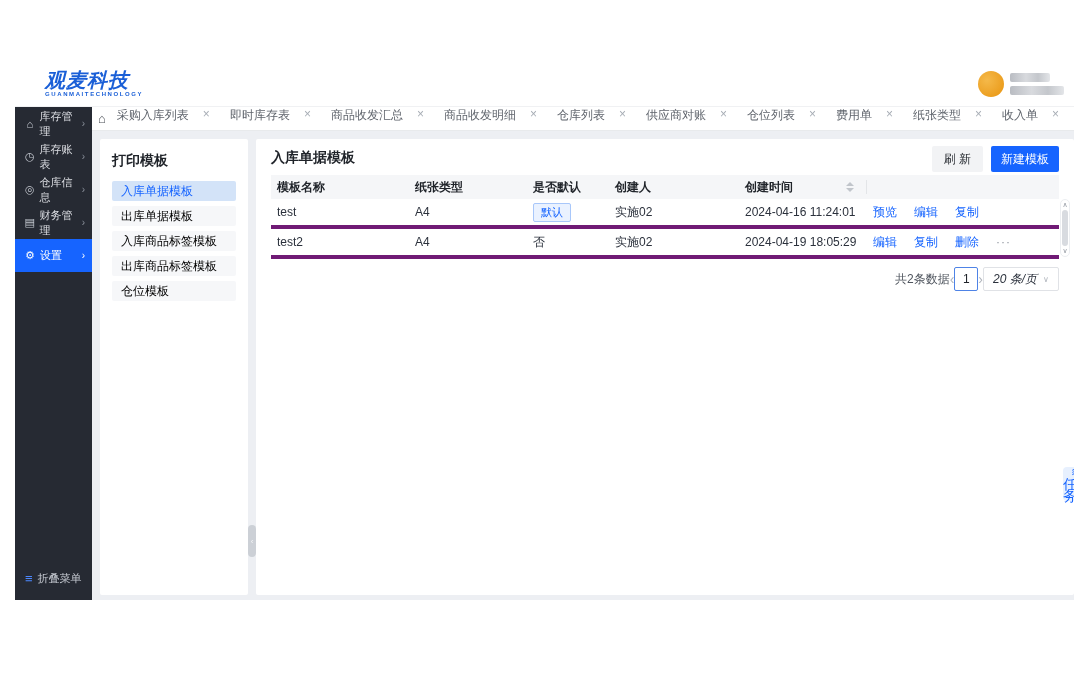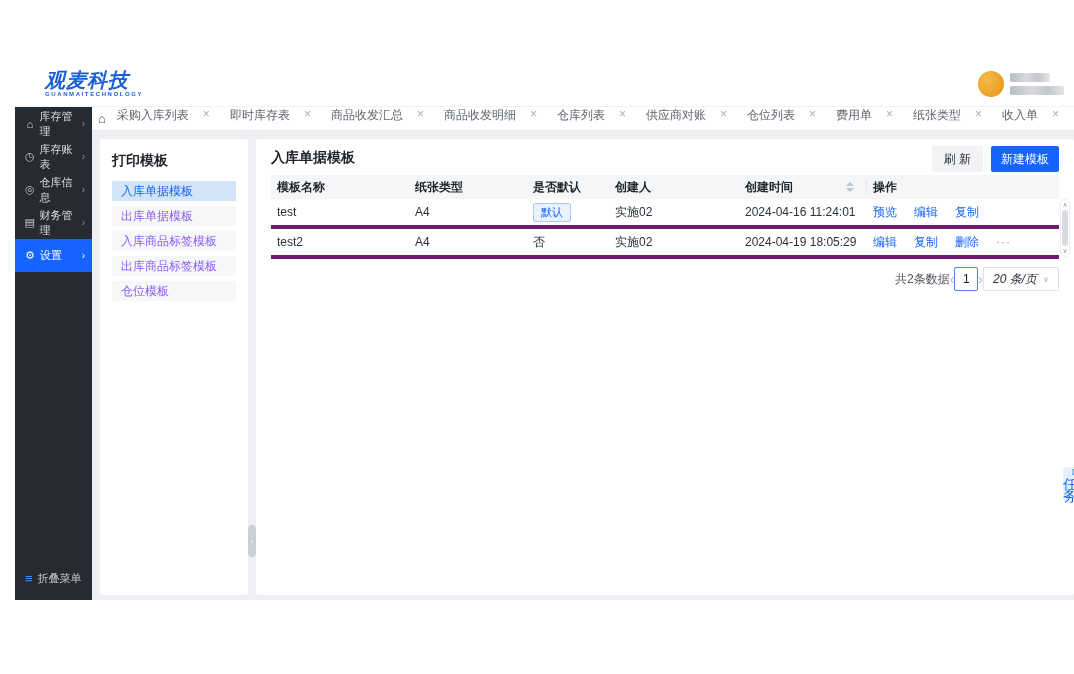--- a/index.html
+++ b/index.html
@@ -35,21 +35,21 @@
   .tab-home { width:22px; text-align:center; font-size:13px; color:#4a4f57; cursor:pointer; }
   .tab-divider { width:1px; height:12px; background:#e3e5e8; margin:0 1px; }
   .tab { display:flex; align-items:flex-start; gap:14px; padding:0 9px; font-size:12px; color:#5f646c; height:24px; cursor:pointer; white-space:nowrap; }
   .tab .tab-close { color:#a7adb5; font-size:12px; }
 
   
   .content { position:absolute; left:77px; top:71px; width:997px; height:469px; background:#edeff3; }
 
   .panel-left { position:absolute; left:8px; top:8px; width:148px; height:456px; background:#fff; border-radius:2px; }
   .pl-title { padding:13px 12px 11px; font-size:14px; font-weight:bold; color:#1f2329; }
-  .pl-item { margin:0 12px 5px; height:20px; line-height:20px; padding-left:9px; background:#f6f7f9; border-radius:2px; font-size:12px; color:#8b5cf6; cursor:pointer; white-space:nowrap; overflow:hidden; }
+  .pl-item { margin:0 12px 5px; height:20px; line-height:20px; padding-left:9px; background:#f6f7f9; border-radius:2px; font-size:12px; color:#000000; cursor:pointer; white-space:nowrap; overflow:hidden; }
   .pl-item.active { background:#d3e3f8; color:#1664ff; }
 
   .panel-handle { position:absolute; left:156px; top:394px; width:8px; height:32px; background:#ccd0d6; border-radius:4px; color:#f5f6f8; font-size:8px; display:flex; align-items:center; justify-content:center; cursor:pointer; }
 
   .panel-main { position:absolute; left:164px; top:8px; width:818px; height:456px; background:#fff; border-radius:2px; }
   .pm-title { position:absolute; left:15px; top:10px; font-size:14px; font-weight:bold; color:#1f2329; }
   .pm-buttons { position:absolute; right:15px; top:7px; display:flex; gap:8px; }
   .btn { height:26px; font-size:12px; border-radius:2px; border:none; cursor:pointer; font-family:inherit; }
   .btn-refresh { padding:0 12px; background:#f2f3f5; color:#1f2329; }
   .btn-create { padding:0 10px; background:#1664ff; color:#fff; }
@@ -223,21 +223,20 @@
             <div class="c c2">纸张类型</div>
             <div class="c c3">是否默认</div>
             <div class="c c4">创建人</div>
             <div class="c c5">
               <span>创建时间</span>
               <span class="sort-icon">
                   <span class="up"></span>
                   <span class="down"></span>
                 </span>
             </div>
-            <div class="c c6">操作</div>
           </div>
 
           <div class="trow tbody-row">
             <div class="c c1">test</div>
             <div class="c c2">A4</div>
             <div class="c c3"><span class="tag-default">默认</span></div>
             <div class="c c4">实施02</div>
             <div class="c c5">2024-04-16 11:24:01</div>
             <div class="c c6">
               <span class="action-link">预览</span>

